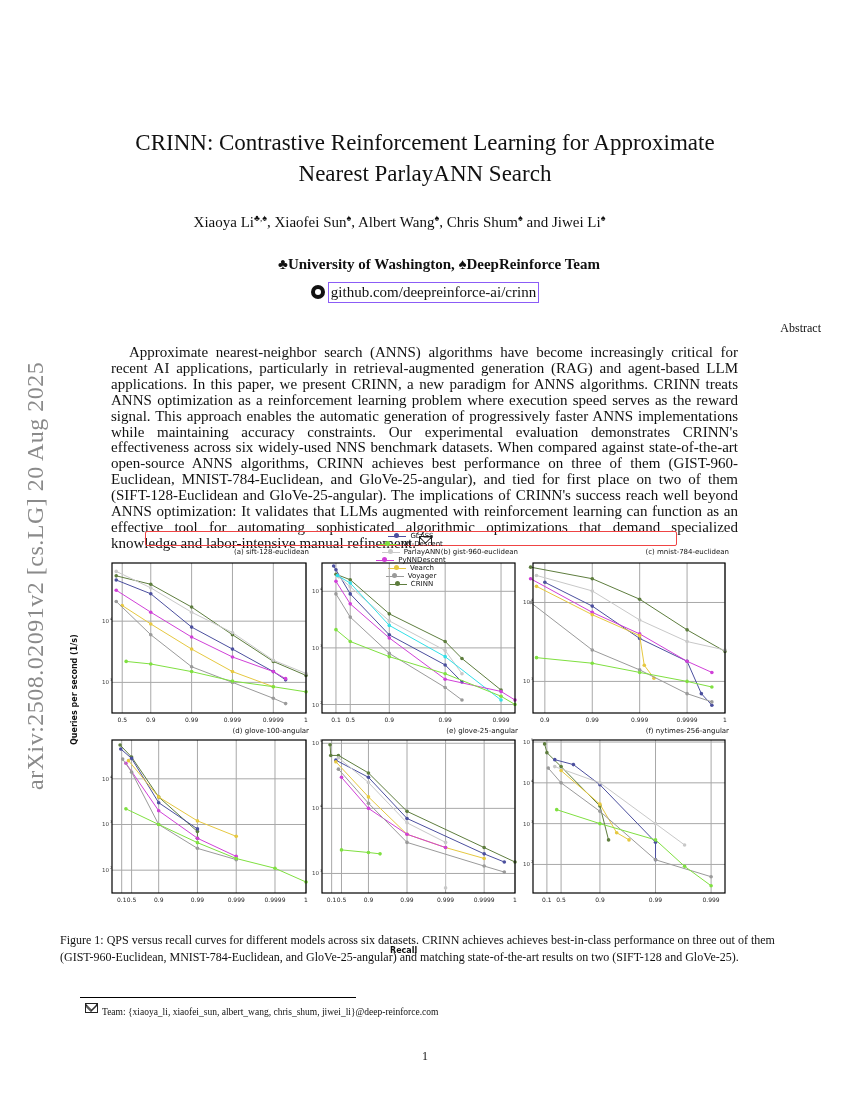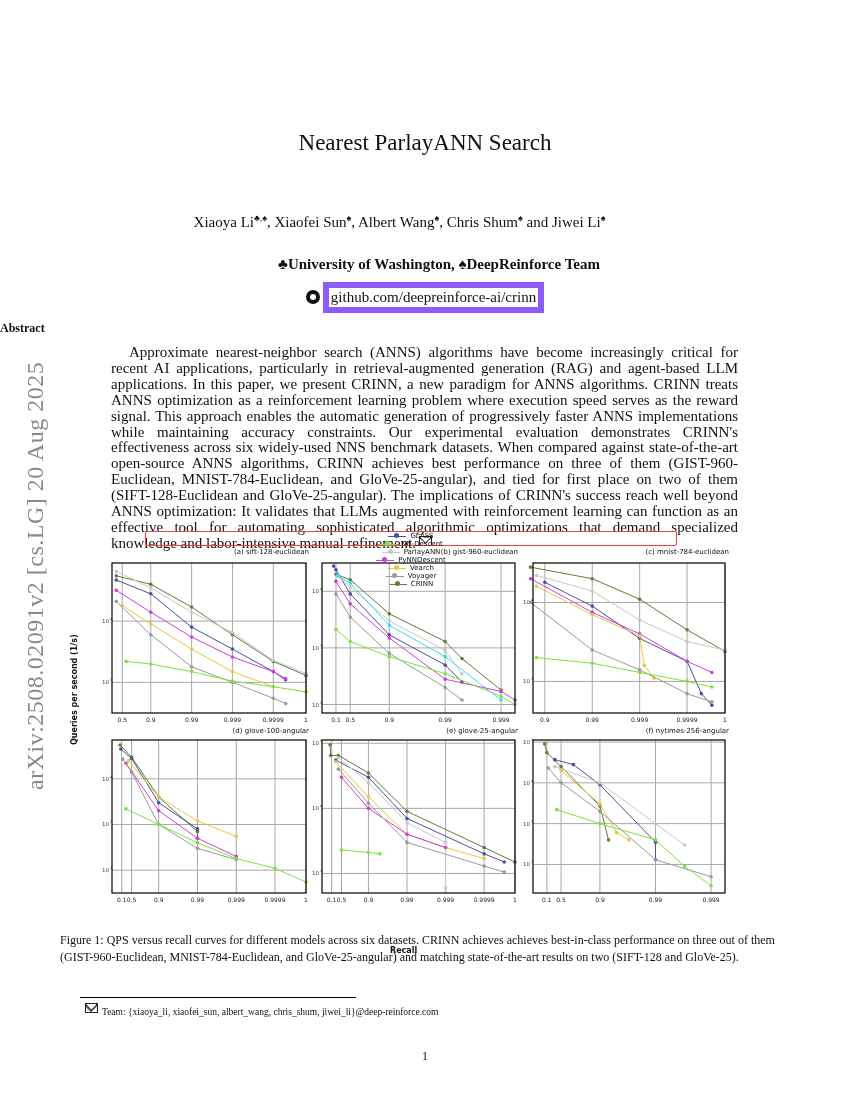--- a/index.html
+++ b/index.html
@@ -3,24 +3,24 @@
 <meta charset="utf-8">
 <style>
   html, body { margin:0; padding:0; background:#ffffff; }
   body { width:850px; height:1100px; position:relative; overflow:hidden;
          font-family:"Liberation Serif", "DejaVu Serif", serif; color:#111; }
   .abs { position:absolute; }
   .title { left:0; width:850px; top:127px; text-align:center; font-size:23px; line-height:31px; }
   .authors { left:0; width:799px; top:213px; text-align:center; font-size:15px; }
   .affil { left:0; width:850px; top:256px; text-align:center; font-size:15px; font-weight:bold;padding-left:14px; }
   .gh { left:0; width:850px; top:282px; text-align:center; font-size:15px; }
-  .gh-link { display:inline-block; border:6px solid #8b5cf6; padding:0 2px; line-height:19px; color:#111; }
+  .gh-link { display:inline-block; border:1px solid #8b5cf6; padding:0 2px; line-height:19px; color:#111; }
   .gh-icon { display:inline-block; width:14px; height:14px; border-radius:50%; background:#111; vertical-align:-2px; margin-right:3px; position:relative; }
   .gh-icon::after { content:""; position:absolute; left:4px; top:4px; width:6px; height:6px; border-radius:50%; background:#fff; }
-  .abs-head { left:0; width:821px; top:321px; text-align:left; font-weight:bold; font-size:12px; }
+  .abs-head { left:0; width:821px; top:321px; text-align:right; font-weight:normal; font-size:12px; }
   .abstract { left:111px; width:627px; top:345px; font-size:15px; line-height:15.9px; text-align:justify; text-indent:18px; }
   .envelope { display:inline-block; width:11px; height:8px; border:1px solid #222; position:relative; vertical-align:2px; margin-left:3px; overflow:hidden; }
   .envelope::before,.envelope::after { content:""; position:absolute; top:-4px; width:8px; height:8px; border:1px solid #222; transform:rotate(45deg); }
   .envelope::before { left:1px; border-width:0 1px 1px 0; }
   .arxiv { left:22px; top:790px; transform-origin:left top; transform:rotate(-90deg); font-size:24px; color:#8a8a8a; white-space:nowrap; letter-spacing:0.5px; }
   .legend { left:145px; top:531px; width:530px; height:13px; border:1px solid #ef4444; border-radius:2px; display:flex; align-items:center; justify-content:space-around; font-family:"DejaVu Sans", sans-serif; font-size:7px;flex-direction:column; }
   .leg-item { display:flex; align-items:center; gap:4px; }
   .leg-line { width:18px; height:1px; position:relative; }
   .leg-dot { position:absolute; left:6px; top:-2.5px; width:5px; height:5px; border-radius:50%; }
   .sub { font-family:"DejaVu Sans", sans-serif; font-size:7px; text-align:right; width:200px; }
@@ -31,20 +31,21 @@
   .footnote { left:85px; top:1003px; font-size:9.5px; }
   .pagenum { left:0; width:850px; top:1049px; text-align:center; font-size:12px; }
   svg { overflow:visible; }
 </style>
 </head>
 <body>
 
 <div class="abs arxiv">arXiv:2508.02091v2  [cs.LG]  20 Aug 2025</div>
 
 <div class="abs title">
+  <div>CRINN: Contrastive Reinforcement Learning for Approximate</div>
   <div>Nearest ParlayANN Search</div>
 </div>
 
 <div class="abs authors">
   <span>Xiaoya Li</span><sup style="font-size:9px">♣,♠</sup>,
   <span>Xiaofei Sun</span><sup style="font-size:9px">♠</sup>,
   <span>Albert Wang</span><sup style="font-size:9px">♠</sup>,
   <span>Chris Shum</span><sup style="font-size:9px">♠</sup> and
   <span>Jiwei Li</span><sup style="font-size:9px">♠</sup>
 </div>

